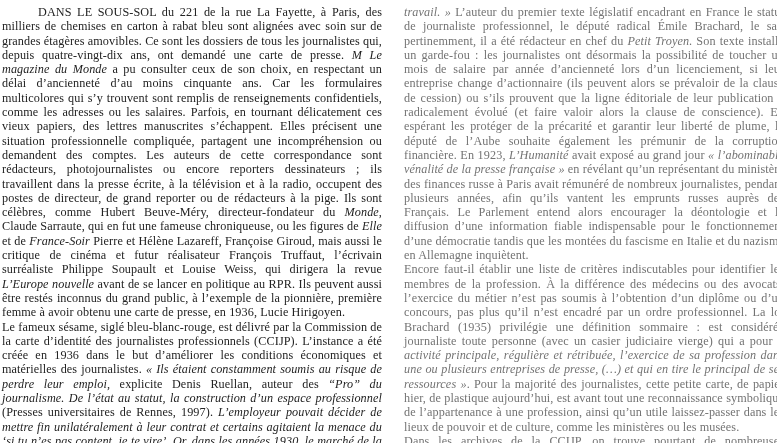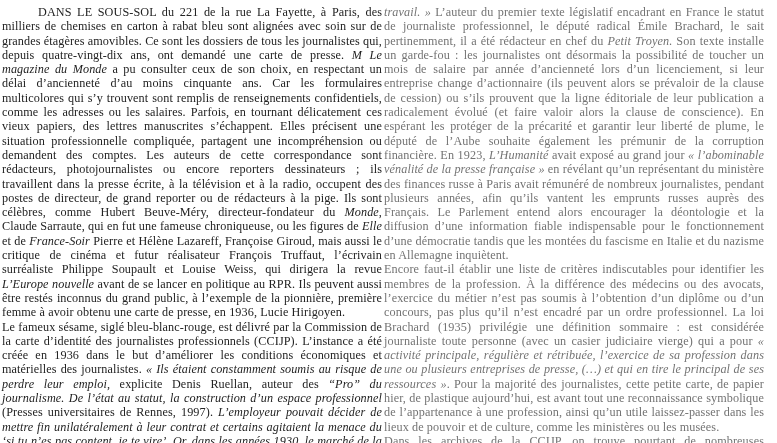--- a/index.html
+++ b/index.html
@@ -12,21 +12,21 @@
     width: 777px;
     height: 443px;
     overflow: hidden;
   }
   .page {
     box-sizing: border-box;
     width: 777px;
     height: 443px;
     padding: 5px 3px 0 2px;
     display: flex;
-    gap: 2px;
+    gap: 22px;
     background: #ffffff;
   }
   .col {
     flex: 0 0 380px;
     width: 380px;
     font-family: "Liberation Serif", "DejaVu Serif", serif;
     font-size: 12.2px;
     line-height: 14.3px;
     color: #222222;
     text-align: justify;

